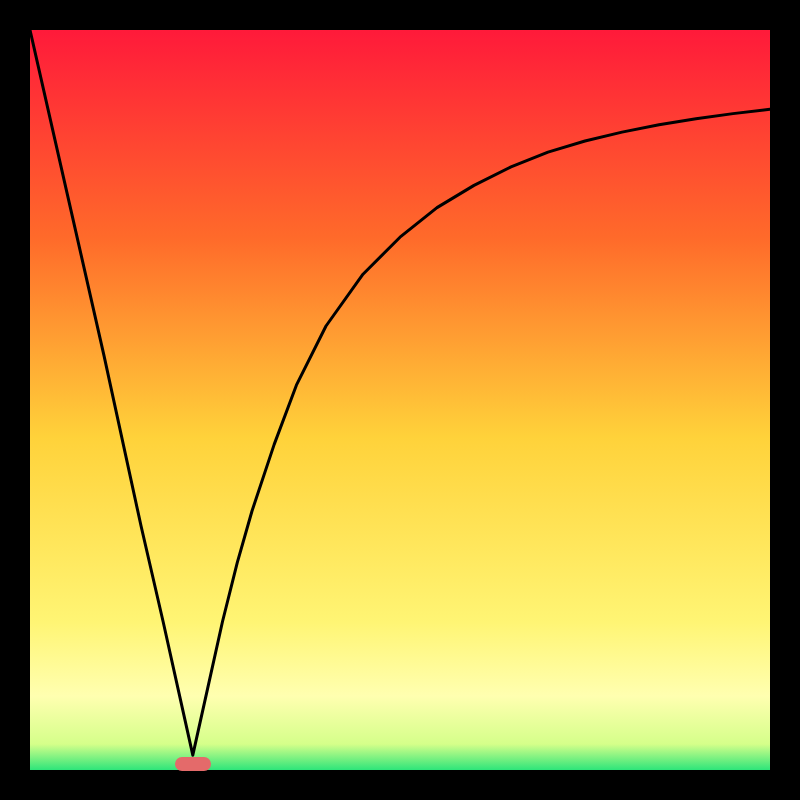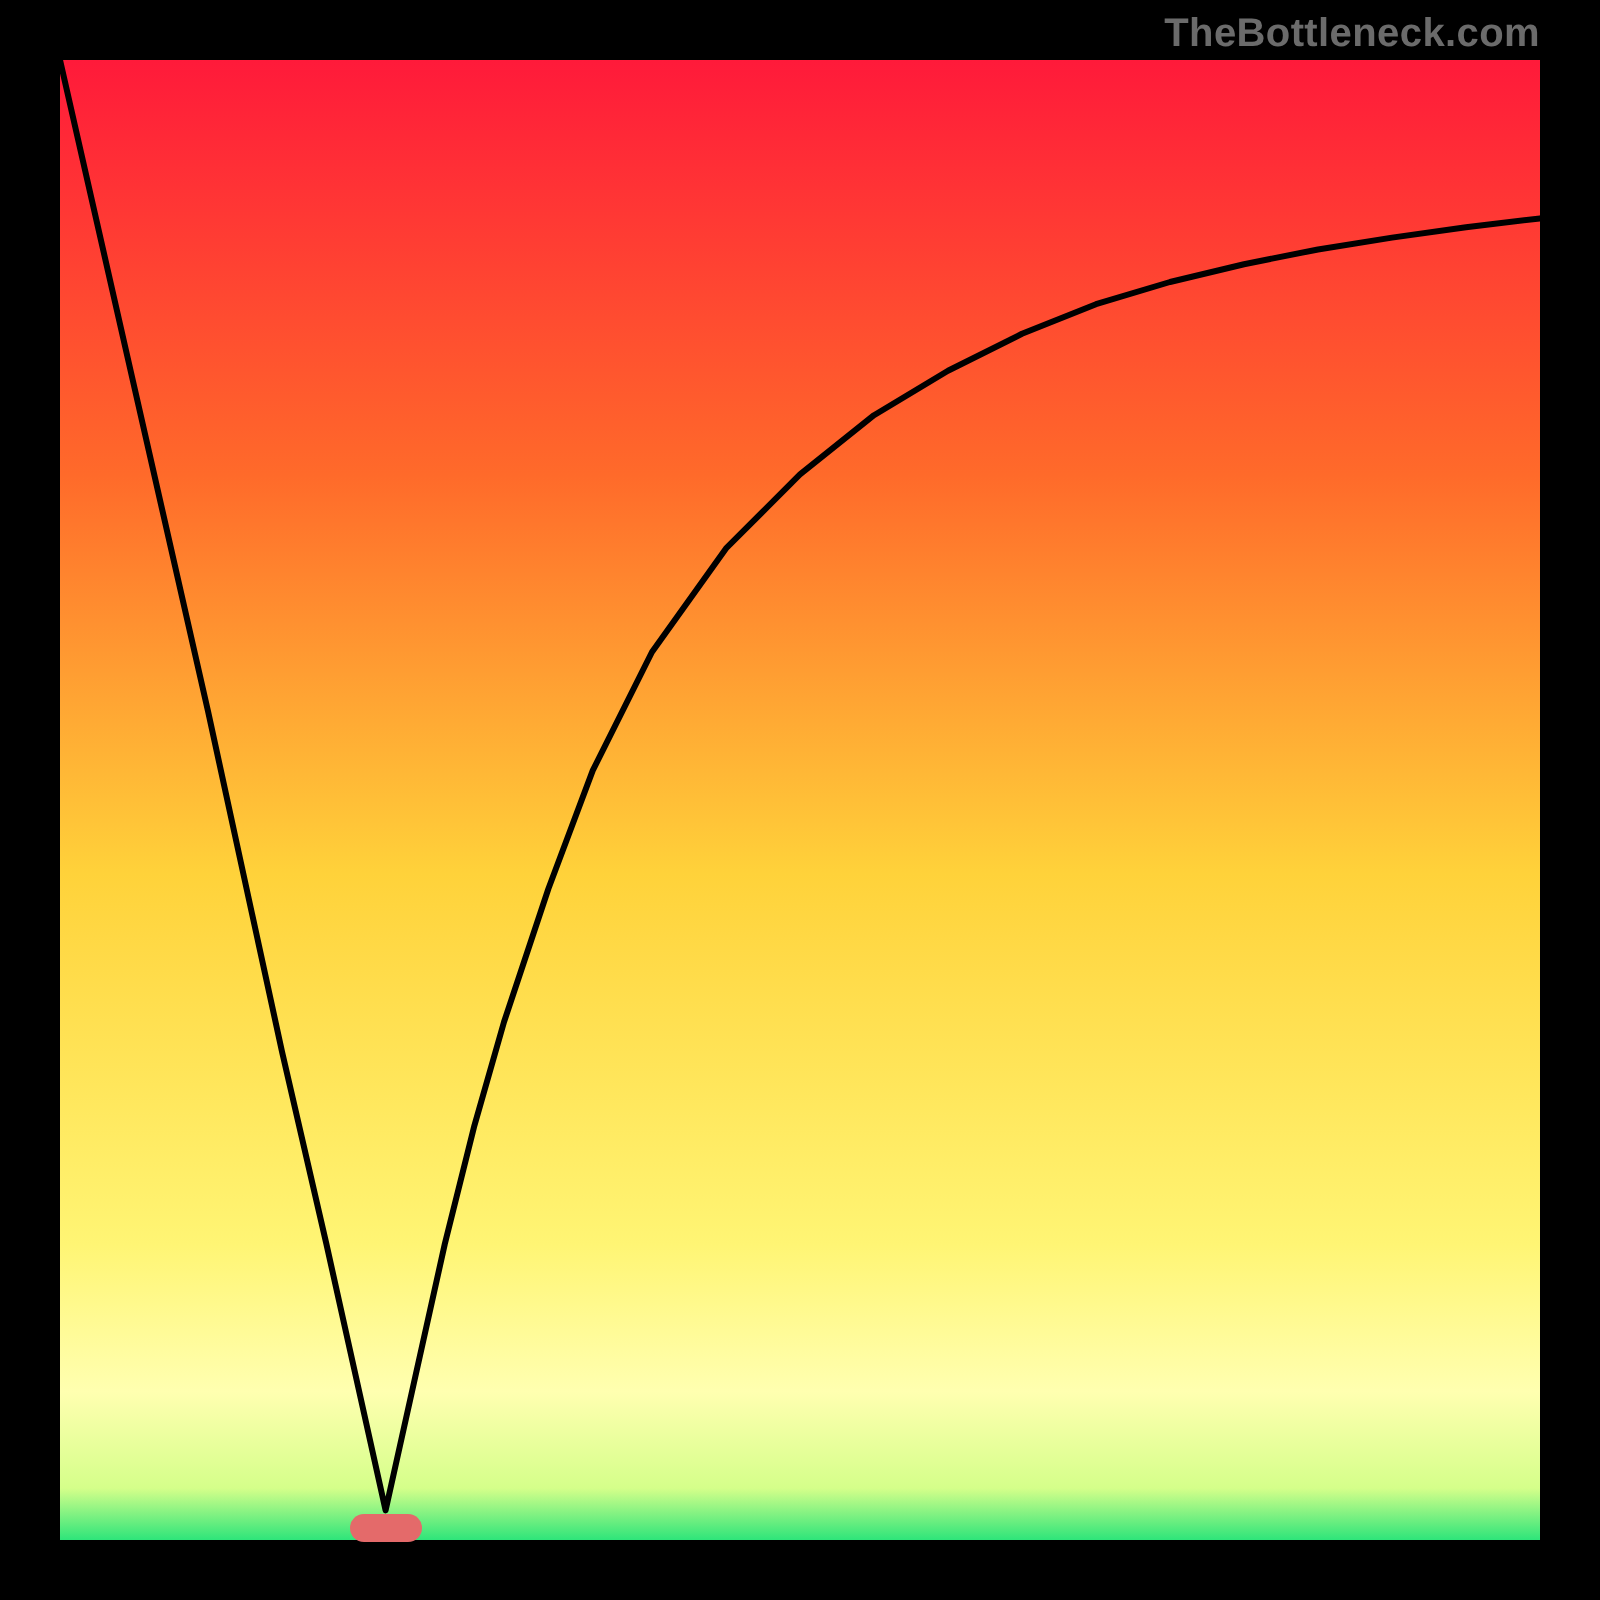--- a/index.html
+++ b/index.html
@@ -65,15 +65,14 @@
       <rect x="0" y="0" width="740" height="740" fill="url(#bgGrad)"></rect>
     </svg>
 
     <svg class="curve" viewBox="0 0 740 740" preserveAspectRatio="none">
       <path id="curvePath" d="M 0.00 0.00 L 37.00 162.80 L 74.00 325.60 L 111.00 495.80 L 133.20 592.00 L 148.00 658.60 L 162.80 725.20 L 162.80 725.20 L 177.60 658.60 L 192.40 592.00 L 207.20 532.80 L 222.00 481.00 L 244.20 414.40 L 266.40 355.20 L 296.00 296.00 L 333.00 244.20 L 370.00 207.20 L 407.00 177.60 L 444.00 155.40 L 481.00 136.90 L 518.00 122.10 L 555.00 111.00 L 592.00 102.12 L 629.00 94.72 L 666.00 88.80 L 703.00 83.62 L 740.00 79.18" fill="none" stroke-width="3" stroke-linejoin="round" stroke-linecap="round" stroke="#000000"></path>
     </svg>
 
     <div class="marker" id="minMarker" style="left: 162.8px; top: 734px; background: rgb(228, 106, 106);"></div>
   </div>
 
-  <div class="watermark">TheBottleneck.com</div>
 
 </div>
 
 </body></html>

